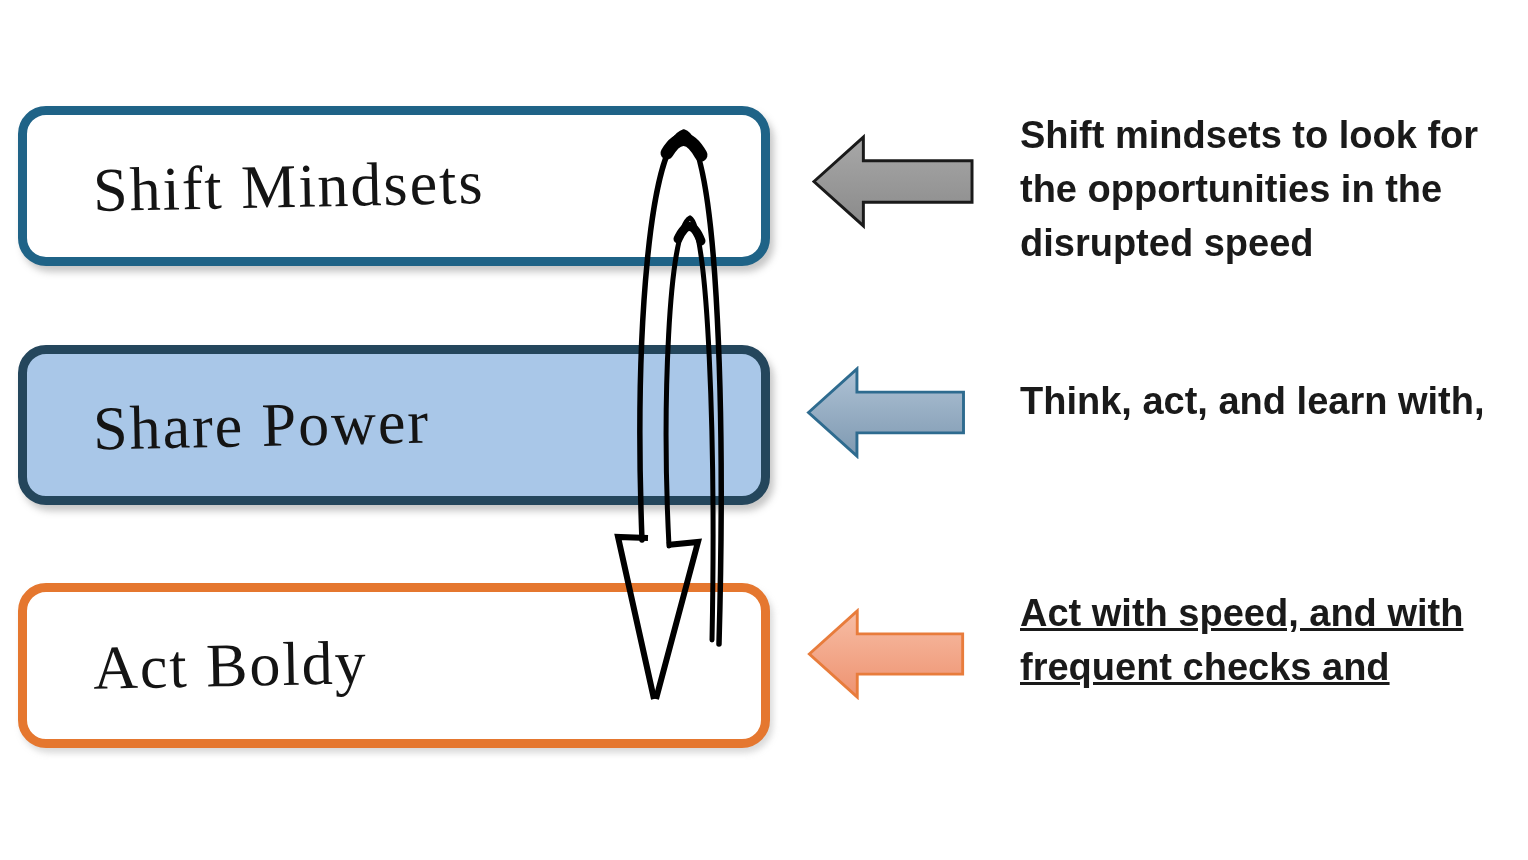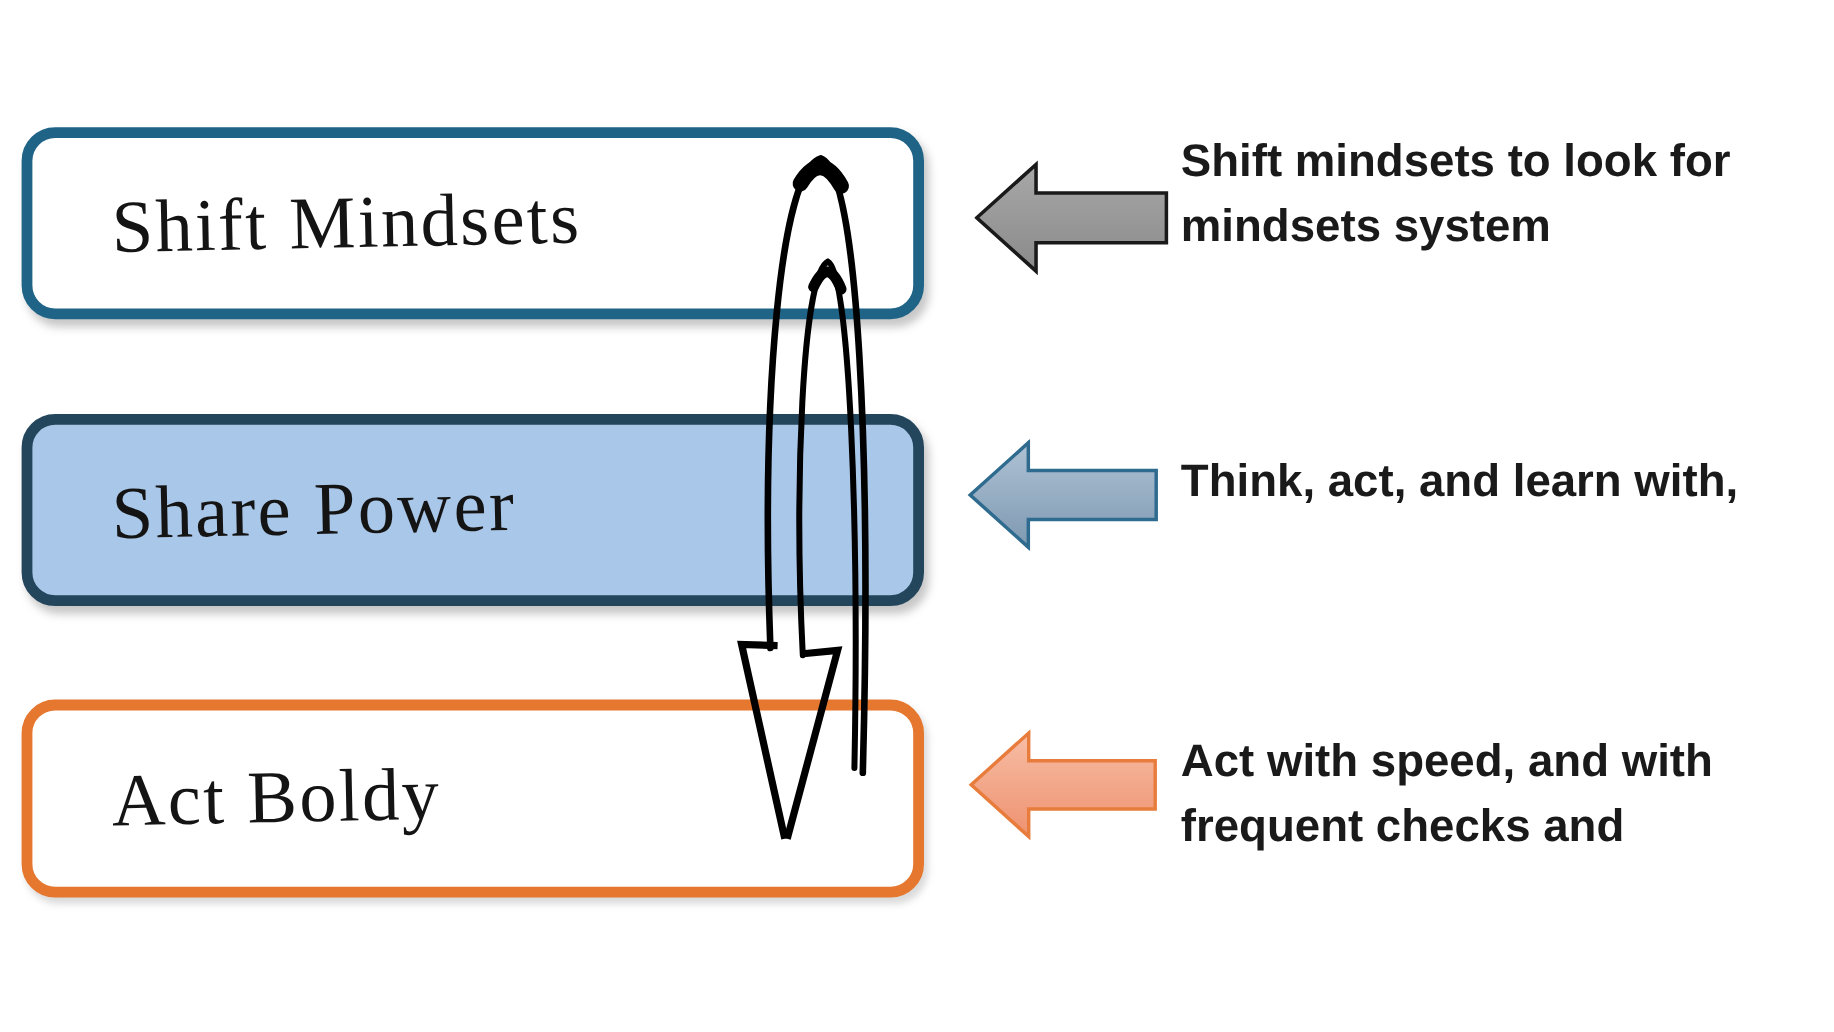--- a/index.html
+++ b/index.html
@@ -65,22 +65,22 @@
     position: absolute;
     left: 984px;
     color: #1A1A1A;
     font-size: 38px;
     font-weight: bold;
     line-height: 54px;
     letter-spacing: 0px;
   }
   .text-0 { top: 108px; }
   .text-1 { top: 374px; }
-  .text-2 { top: 608px; }
-  .annotation-line { white-space: nowrap; }
+  .text-2 { top: 586px; text-decoration: underline; }
+  .annotation-line { white-space: nowrap; margin-left: 36px; }
 </style>
 </head>
 <body>
 
 <div class="box box-0">
   <span class="box-label">Shift Mindsets</span>
 </div>
 <div class="box box-1">
   <span class="box-label">Share Power</span>
 </div>
@@ -108,21 +108,22 @@
   <defs>
     <linearGradient id="ag0" x1="0" y1="0" x2="0" y2="1">
       <stop offset="0" stop-color="#A8A8A8"></stop>
         <stop offset="1" stop-color="#8A8A8A"></stop>
     </linearGradient>
   </defs>
   <polygon points="2,48 52,3 52,27 162,27 162,69 52,69 52,93" fill="url(#ag0)" stroke="#1A1A1A" stroke-width="3" stroke-linejoin="miter"></polygon>
 </svg>
 <div class="annotation-text text-0">
   <div class="annotation-line">Shift mindsets to look for</div>
-  <div class="annotation-line">mindsets system</div>
+  <div class="annotation-line">the opportunities in the</div>
+  <div class="annotation-line">disrupted speed</div>
 </div>
 
 <svg class="block-arrow arrow-1" viewBox="0 0 164 96">
   <defs>
     <linearGradient id="ag1" x1="0" y1="0" x2="0" y2="1">
       <stop offset="0" stop-color="#AFC2D5"></stop>
         <stop offset="1" stop-color="#7E99B1"></stop>
     </linearGradient>
   </defs>
   <polygon points="2,48 52,3 52,27 162,27 162,69 52,69 52,93" fill="url(#ag1)" stroke="#2E6B8F" stroke-width="3" stroke-linejoin="miter"></polygon>

